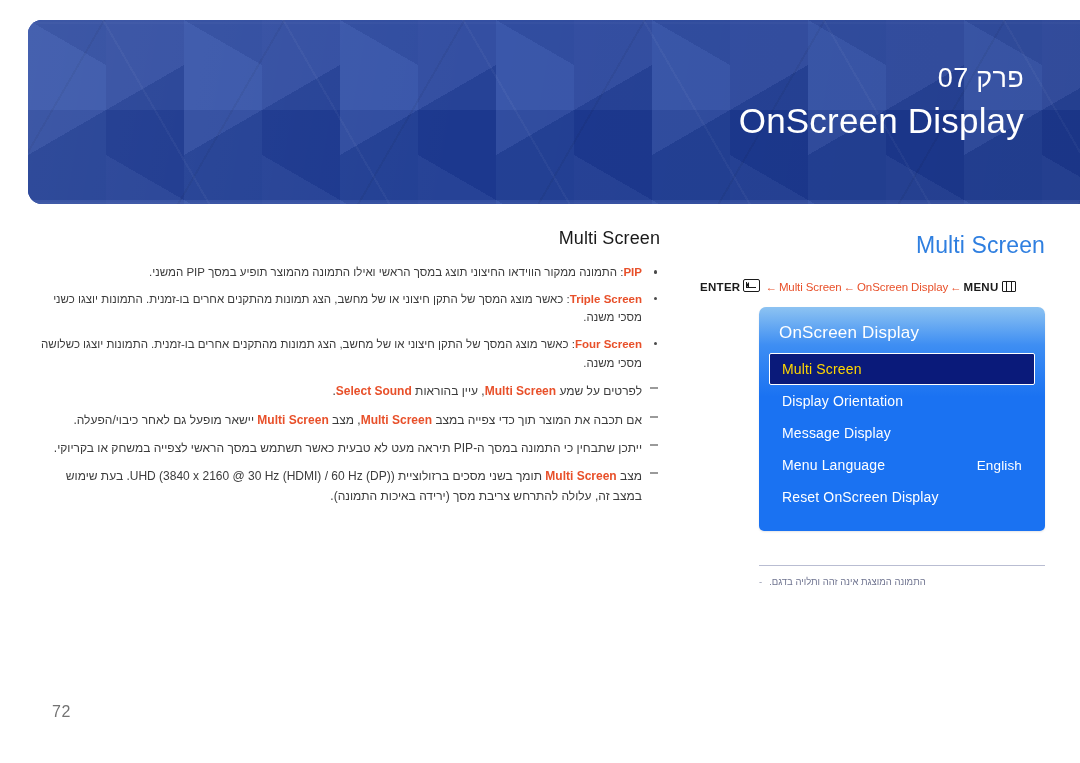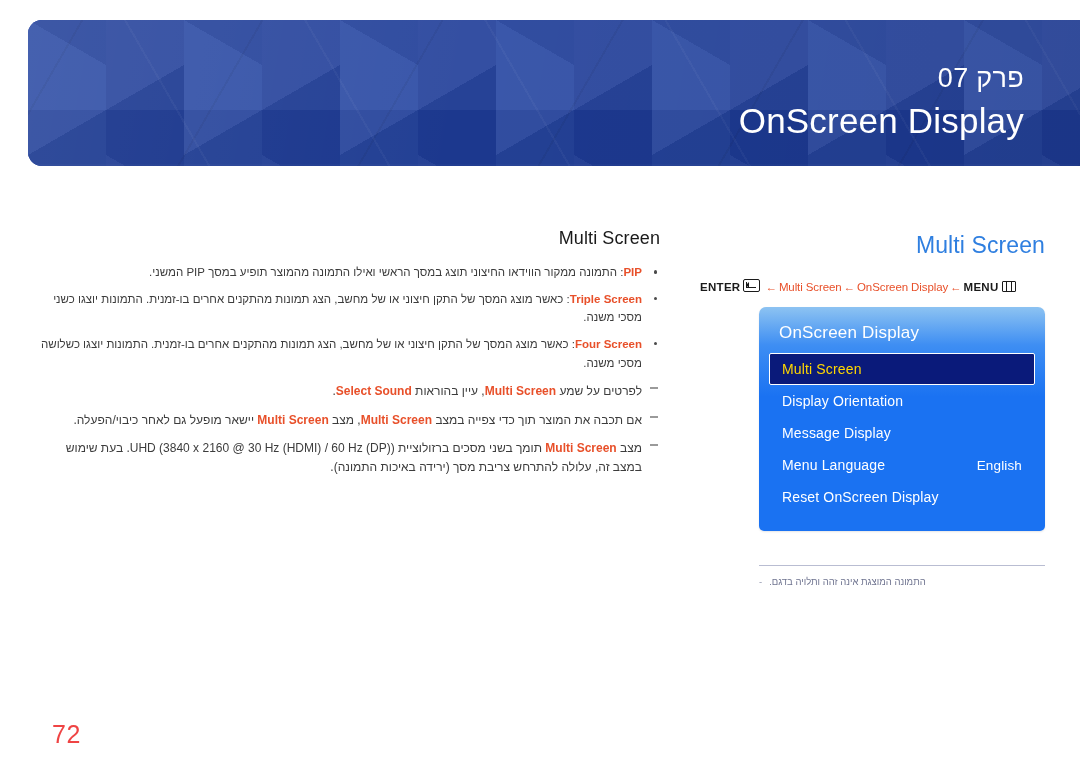--- a/index.html
+++ b/index.html
@@ -15,21 +15,21 @@
     font-family: "Liberation Sans", "DejaVu Sans", sans-serif;
     color: #3a3a3a;
   }
 
   
   .banner {
     position: absolute;
     left: 28px;
     top: 20px;
     right: 0;
-    height: 146px;
+    height: 184px;
     border-radius: 14px 0 0 14px;
     overflow: hidden;
     background: #1f3f9e;
   }
   .banner .pattern {
     position: absolute;
     inset: 0;
     background-color: #1f3f9e;
     background-image:
       linear-gradient(150deg, rgba(255,255,255,0.055) 0 50%, rgba(0,0,0,0.045) 50% 100%),
@@ -281,25 +281,24 @@
     background: #9a9a9a;
   }
   .term { color: #e8502a; font-weight: 600; }
   .kw { color: #e8502a; font-weight: 700; }
 
   
   .page-number {
     position: absolute;
     left: 52px;
     top: 703px;
-    font-size: 25px;
-    color: #ef4444;
+    font-size: 16px;
+    color: #737373;
     direction: ltr;
     letter-spacing: 0.5px;
-    margin-top: 17px;
   }
 </style>
 </head>
 <body>
 
 <div class="banner">
   <div class="pattern"></div>
   <div class="pattern2"></div>
   <div class="sheen"></div>
   <div class="banner-text">
@@ -365,19 +364,20 @@
         <span class="term">Triple Screen</span><span>: כאשר מוצג המסך של התקן חיצוני או של מחשב, הצג תמונות מהתקנים אחרים בו-זמנית. התמונות יוצגו כשני מסכי משנה.</span>
       </li>
       <li>
         <span class="term">Four Screen</span><span>: כאשר מוצג המסך של התקן חיצוני או של מחשב, הצג תמונות מהתקנים אחרים בו-זמנית. התמונות יוצגו כשלושה מסכי משנה.</span>
       </li>
     </ul>
 
     <div class="notes">
       <div class="note"><span>לפרטים על שמע </span><span class="kw">Multi Screen</span><span>, עיין בהוראות </span><span class="kw">Select Sound</span><span>.</span></div>
       <div class="note"><span>אם תכבה את המוצר תוך כדי צפייה במצב </span><span class="kw">Multi Screen</span><span>, מצב </span><span class="kw">Multi Screen</span><span> יישאר מופעל גם לאחר כיבוי/הפעלה.</span></div>
+      <div class="note"><span>ייתכן שתבחין כי התמונה במסך ה-PIP תיראה מעט לא טבעית כאשר תשתמש במסך הראשי לצפייה במשחק או בקריוקי.</span></div>
       <div class="note"><span>מצב </span><span class="kw">Multi Screen</span><span> תומך בשני מסכים ברזולוציית UHD (3840 x 2160 @ 30 Hz (HDMI) / 60 Hz (DP)). בעת שימוש במצב זה, עלולה להתרחש צריבת מסך (ירידה באיכות התמונה).</span></div>
     </div>
   </div>
 
 </div>
 
 <div class="page-number">72</div>
 
 </body></html>

